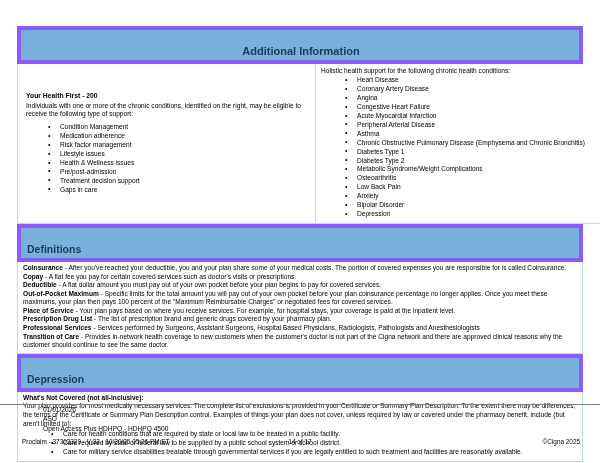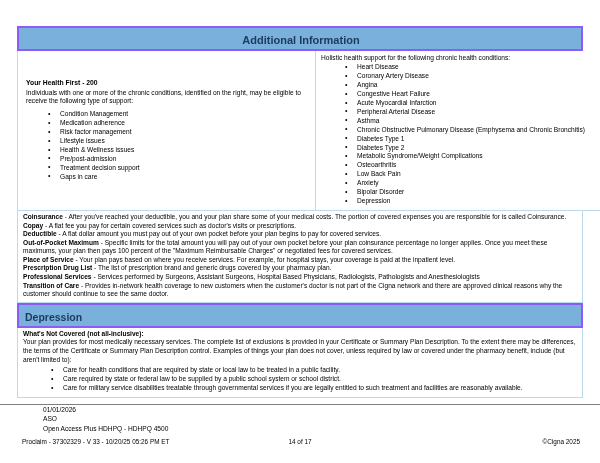--- a/index.html
+++ b/index.html
@@ -18,27 +18,27 @@
     position: relative;
     width: 600px;
     height: 463px;
     box-sizing: border-box;
     padding: 26px 17px 0 17px;
   }
 
   
   .section-bar {
     background: #79b0dc;
-    border: 2px solid #8b5cf6;
+    border: 4px solid #8b5cf6;
     box-sizing: border-box;
     font-weight: bold;
     font-size: 10.5px;
     color: #1b3a5c;
     line-height: 13px;
-    padding: 6px 4px 2px 6px;
+    padding: 15px 4px 2px 6px;
   }
   .section-bar.center {
     text-align: center;
     font-size: 11px;
   }
 
   
   .ai-table {
     width: 100%;
     border-collapse: collapse;
@@ -203,20 +203,21 @@
           <li>Low Back Pain</li>
           <li>Anxiety</li>
           <li>Bipolar Disorder</li>
           <li>Depression</li>
         </ul>
       </td>
     </tr>
   </tbody>
     </table>
 
+  <div class="section-bar">Definitions</div>
 
   <div class="body-box">
     <p><span class="term">Coinsurance</span><span> - After you've reached your deductible, you and your plan share some of your medical costs. The portion of covered expenses you are responsible for is called Coinsurance.</span></p>
     <p><span class="term">Copay</span><span> - A flat fee you pay for certain covered services such as doctor's visits or prescriptions.</span></p>
     <p><span class="term">Deductible</span><span> - A flat dollar amount you must pay out of your own pocket before your plan begins to pay for covered services.</span></p>
     <p><span class="term">Out-of-Pocket Maximum</span><span> - Specific limits for the total amount you will pay out of your own pocket before your plan coinsurance percentage no longer applies. Once you meet these maximums, your plan then pays 100 percent of the "Maximum Reimbursable Charges" or negotiated fees for covered services.</span></p>
     <p><span class="term">Place of Service</span><span> - Your plan pays based on where you receive services. For example, for hospital stays, your coverage is paid at the inpatient level.</span></p>
     <p><span class="term">Prescription Drug List</span><span> - The list of prescription brand and generic drugs covered by your pharmacy plan.</span></p>
     <p><span class="term">Professional Services</span><span> - Services performed by Surgeons, Assistant Surgeons, Hospital Based Physicians, Radiologists, Pathologists and Anesthesiologists</span></p>
     <p><span class="term">Transition of Care</span><span> - Provides in-network health coverage to new customers when the customer's doctor is not part of the Cigna network and there are approved clinical reasons why the customer should continue to see the same doctor.</span></p>

